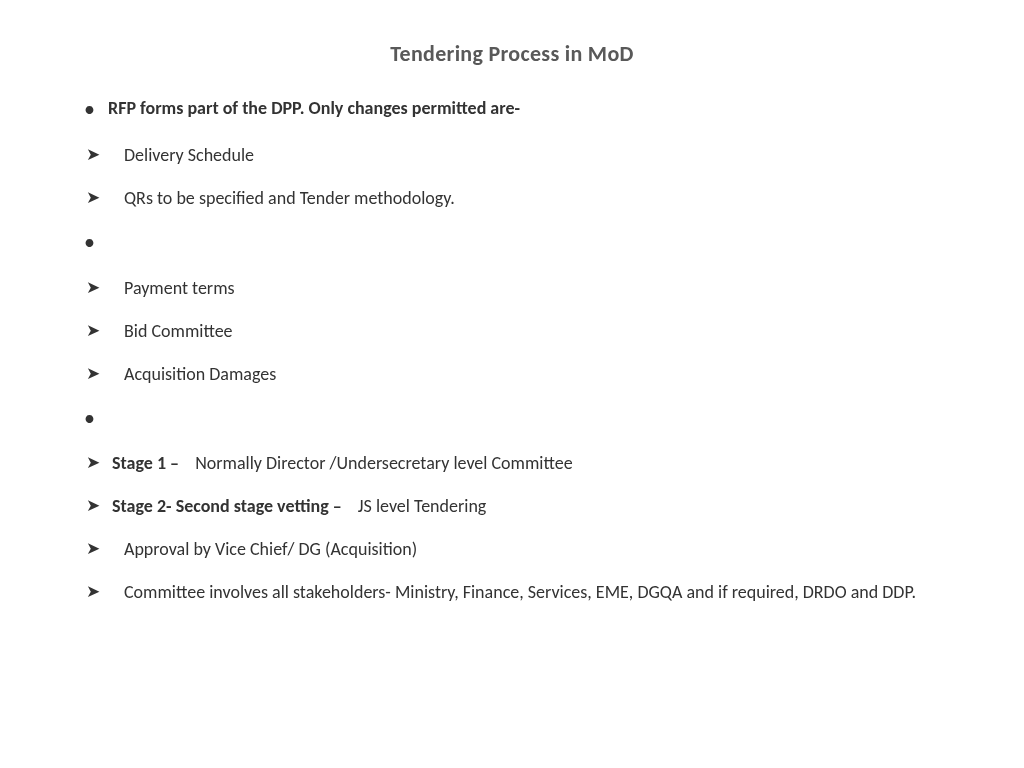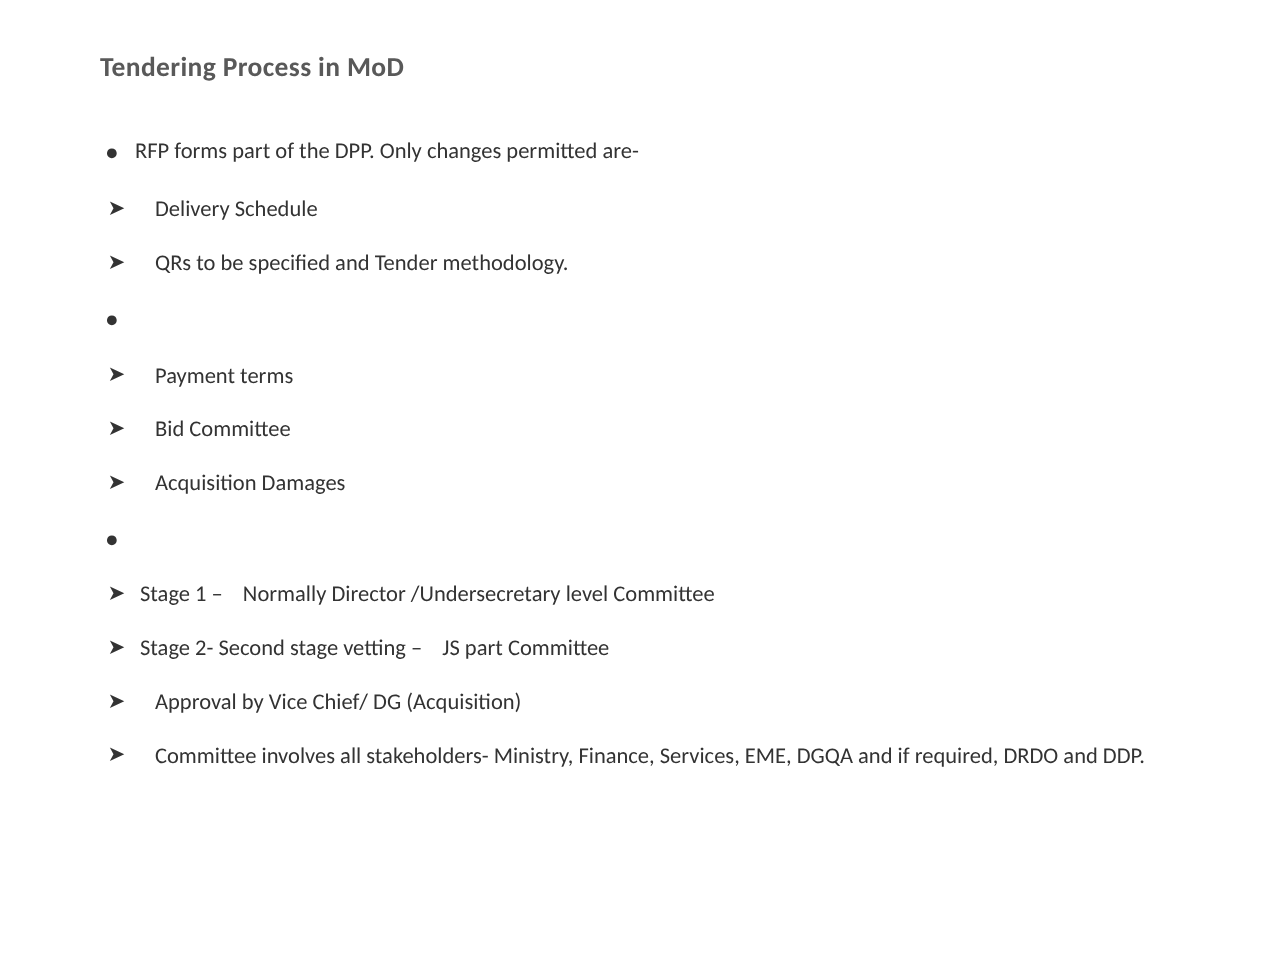--- a/index.html
+++ b/index.html
@@ -18,25 +18,25 @@
       align-items: flex-start;
       padding: 40px 80px;
     }
 
     .slide-container {
       width: 100%;
       max-width: 900px;
     }
 
     .slide-title {
-      text-align: left;
+      text-align: center;
       font-size: 22px;
       font-weight: 600;
       color: #595959;
-      margin-bottom: 40px;
+      margin-bottom: 28px;
       letter-spacing: 0.3px;
     }
 
     .content-list {
       list-style: none;
       padding: 0;
     }
 
     .content-list > li {
       margin-bottom: 16px;
@@ -61,21 +61,21 @@
       line-height: 1.5;
       color: #333333;
       padding-left: 6px;
     }
 
     .item-text {
       flex: 1;
     }
 
     .bold {
-      font-weight: 400;
+      font-weight: 700;
     }
 
     .normal {
       font-weight: 400;
       margin-left: 12px;
     }
   </style>
 </head>
 <body>
 
@@ -112,21 +112,21 @@
       </li>
       <li>
         <span class="bullet-dot">•</span>
       </li>
       <li>
         <span class="bullet-arrow">➤</span>
         <span class="item-text"><span class="bold">Stage 1 –</span><span class="normal"> Normally Director /Undersecretary level Committee</span></span>
       </li>
       <li>
         <span class="bullet-arrow">➤</span>
-        <span class="item-text"><span class="bold">Stage 2- Second stage vetting –</span><span class="normal"> JS part Committee</span></span>
+        <span class="item-text"><span class="bold">Stage 2- Second stage vetting –</span><span class="normal"> JS level Tendering</span></span>
       </li>
       <li>
         <span class="bullet-arrow">➤</span>
         <span class="item-text normal">Approval by Vice Chief/ DG (Acquisition)</span>
       </li>
       <li>
         <span class="bullet-arrow">➤</span>
         <span class="item-text normal">Committee involves all stakeholders- Ministry, Finance, Services, EME, DGQA and if required, DRDO and DDP.</span>
       </li>
     </ul>

